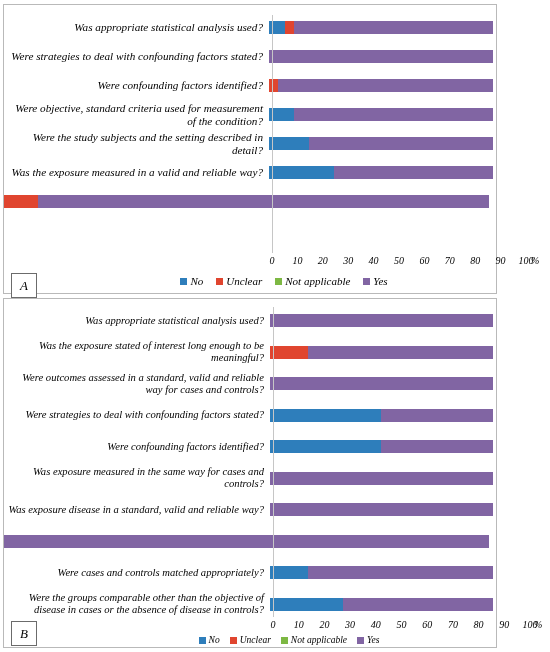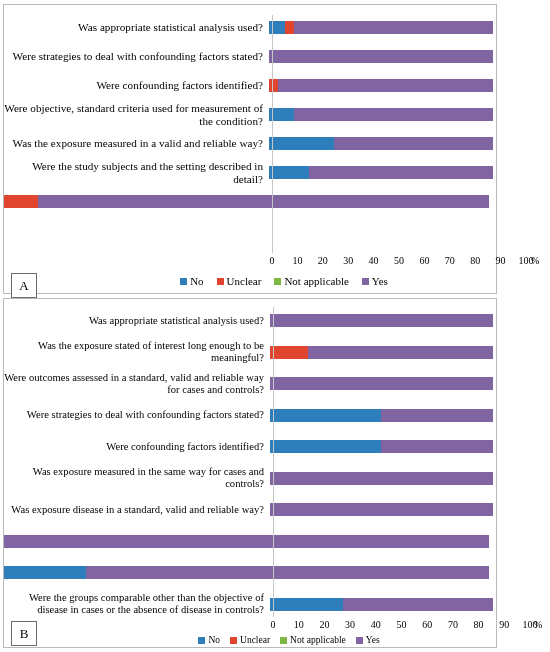--- a/index.html
+++ b/index.html
@@ -12,20 +12,21 @@
     height: 652px;
     font-family: "Liberation Serif", "DejaVu Serif", serif;
     color: #000000;
     overflow: hidden;
   }
   .page {
     width: 500px;
     height: 652px;
     position: relative;
     box-sizing: border-box;
+    font-style: italic;
   }
   .panel {
     position: absolute;
     left: 3px;
     right: 3px;
     border: 1px solid #b9b9b9;
     background: #ffffff;
     box-sizing: border-box;
   }
   #panel-a { top: 4px; height: 290px; }
@@ -194,34 +195,34 @@
           <div class="row">
             <div class="row-label">Were objective, standard criteria used for measurement of the condition?</div>
             <div class="row-track">
               <div class="bar">
                 <div class="seg seg-no" style="width: 11%;"></div>
                 <div class="seg seg-yes" style="width: 89%;"></div>
               </div>
             </div>
           </div>
           <div class="row">
+            <div class="row-label">Were the study subjects and the setting described in detail?</div>
+            <div class="row-track">
+              <div class="bar">
+                <div class="seg seg-no" style="width: 18%;"></div>
+                <div class="seg seg-yes" style="width: 82%;"></div>
+              </div>
+            </div>
+          </div>
+          <div class="row">
             <div class="row-label">Was the exposure measured in a valid and reliable way?</div>
             <div class="row-track">
               <div class="bar">
                 <div class="seg seg-no" style="width: 29%;"></div>
                 <div class="seg seg-yes" style="width: 71%;"></div>
-              </div>
-            </div>
-          </div>
-          <div class="row">
-            <div class="row-label">Were the study subjects and the setting described in detail?</div>
-            <div class="row-track">
-              <div class="bar">
-                <div class="seg seg-no" style="width: 18%;"></div>
-                <div class="seg seg-yes" style="width: 82%;"></div>
               </div>
             </div>
           </div>
           <div class="row">
             <div class="row-track">
               <div class="bar">
                 <div class="seg seg-unc" style="width: 7%;"></div>
                 <div class="seg seg-yes" style="width: 93%;"></div>
               </div>
             </div>
@@ -327,20 +328,21 @@
             </div>
           </div>
           <div class="row">
             <div class="row-track">
               <div class="bar">
                 <div class="seg seg-yes" style="width: 100%;"></div>
               </div>
             </div>
           </div>
           <div class="row">
+            <div class="row-label">Were cases and controls matched appropriately?</div>
             <div class="row-track">
               <div class="bar">
                 <div class="seg seg-no" style="width: 17%;"></div>
                 <div class="seg seg-yes" style="width: 83%;"></div>
               </div>
             </div>
           </div>
           <div class="row">
             <div class="row-label">Were the groups comparable other than the objective of disease in cases or the absence of disease in controls?</div>
             <div class="row-track">

